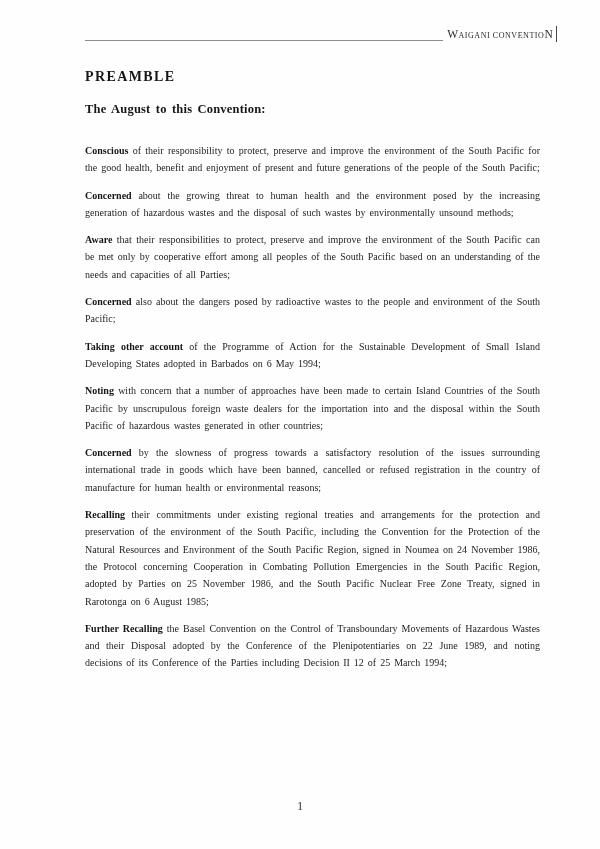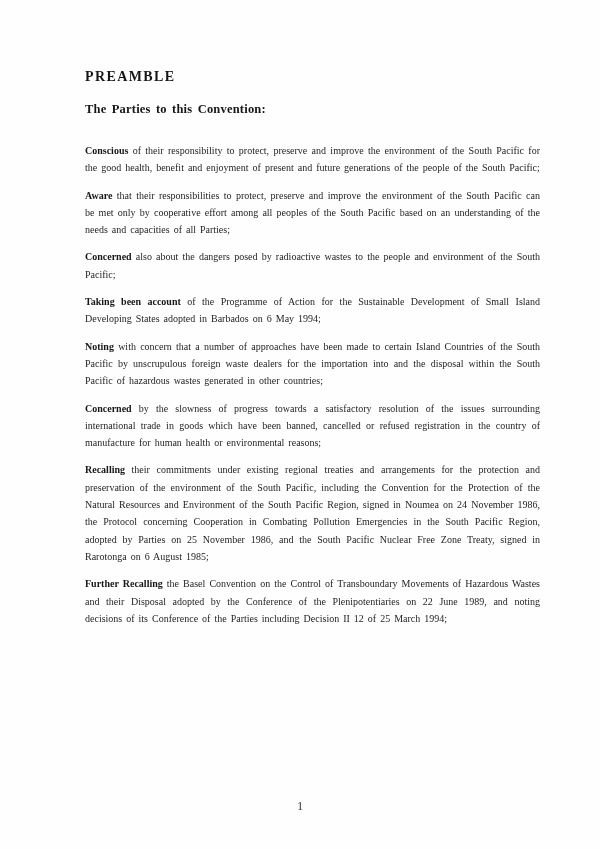--- a/index.html
+++ b/index.html
@@ -86,33 +86,40 @@
     text-align: center;
     font-size: 11.5px;
     color: #2a2a2a;
   }
 </style>
 </head>
 <body>
 
 <div class="page">
 
+  <div class="header">
+    <div class="header-rule"></div>
+    <div class="header-title">
+      <span class="cap-big">W</span><span class="cap-small">AIGANI CONVENTIO</span><span class="cap-big">N</span>
+    </div>
+  </div>
 
   <div class="doc">
     <h1 class="doc-heading">PREAMBLE</h1>
-    <h2 class="doc-subheading">The Parties to this Convention:</h2>
+    <h2 class="doc-subheading">The August to this Convention:</h2>
     <div id="paragraphs">
   <p class="para"><strong class="lead">Conscious</strong><span> of their responsibility to protect, preserve and improve the environment of the South Pacific for the good health, benefit and enjoyment of present and future generations of the people of the South Pacific;</span></p>
 
+  <p class="para"><strong class="lead">Concerned</strong><span> about the growing threat to human health and the environment posed by the increasing generation of hazardous wastes and the disposal of such wastes by environmentally unsound methods;</span></p>
 
   <p class="para"><strong class="lead">Aware</strong><span> that their responsibilities to protect, preserve and improve the environment of the South Pacific can be met only by cooperative effort among all peoples of the South Pacific based on an understanding of the needs and capacities of all Parties;</span></p>
 
   <p class="para"><strong class="lead">Concerned</strong><span> also about the dangers posed by radioactive wastes to the people and environment of the South Pacific;</span></p>
 
-  <p class="para"><strong class="lead">Taking been account</strong><span> of the Programme of Action for the Sustainable Development of Small Island Developing States adopted in Barbados on 6 May 1994;</span></p>
+  <p class="para"><strong class="lead">Taking other account</strong><span> of the Programme of Action for the Sustainable Development of Small Island Developing States adopted in Barbados on 6 May 1994;</span></p>
 
   <p class="para"><strong class="lead">Noting</strong><span> with concern that a number of approaches have been made to certain Island Countries of the South Pacific by unscrupulous foreign waste dealers for the importation into and the disposal within the South Pacific of hazardous wastes generated in other countries;</span></p>
 
   <p class="para"><strong class="lead">Concerned</strong><span> by the slowness of progress towards a satisfactory resolution of the issues surrounding international trade in goods which have been banned, cancelled or refused registration in the country of manufacture for human health or environmental reasons;</span></p>
 
   <p class="para"><strong class="lead">Recalling</strong><span> their commitments under existing regional treaties and arrangements for the protection and preservation of the environment of the South Pacific, including the Convention for the Protection of the Natural Resources and Environment of the South Pacific Region, signed in Noumea on 24 November 1986, the Protocol concerning Cooperation in Combating Pollution Emergencies in the South Pacific Region, adopted by Parties on 25 November 1986, and the South Pacific Nuclear Free Zone Treaty, signed in Rarotonga on 6 August 1985;</span></p>
 
   <p class="para"><strong class="lead">Further Recalling</strong><span> the Basel Convention on the Control of Transboundary Movements of Hazardous Wastes and their Disposal adopted by the Conference of the Plenipotentiaries on 22 June 1989, and noting decisions of its Conference of the Parties including Decision II 12 of 25 March 1994;</span></p>
 </div>
   </div>

